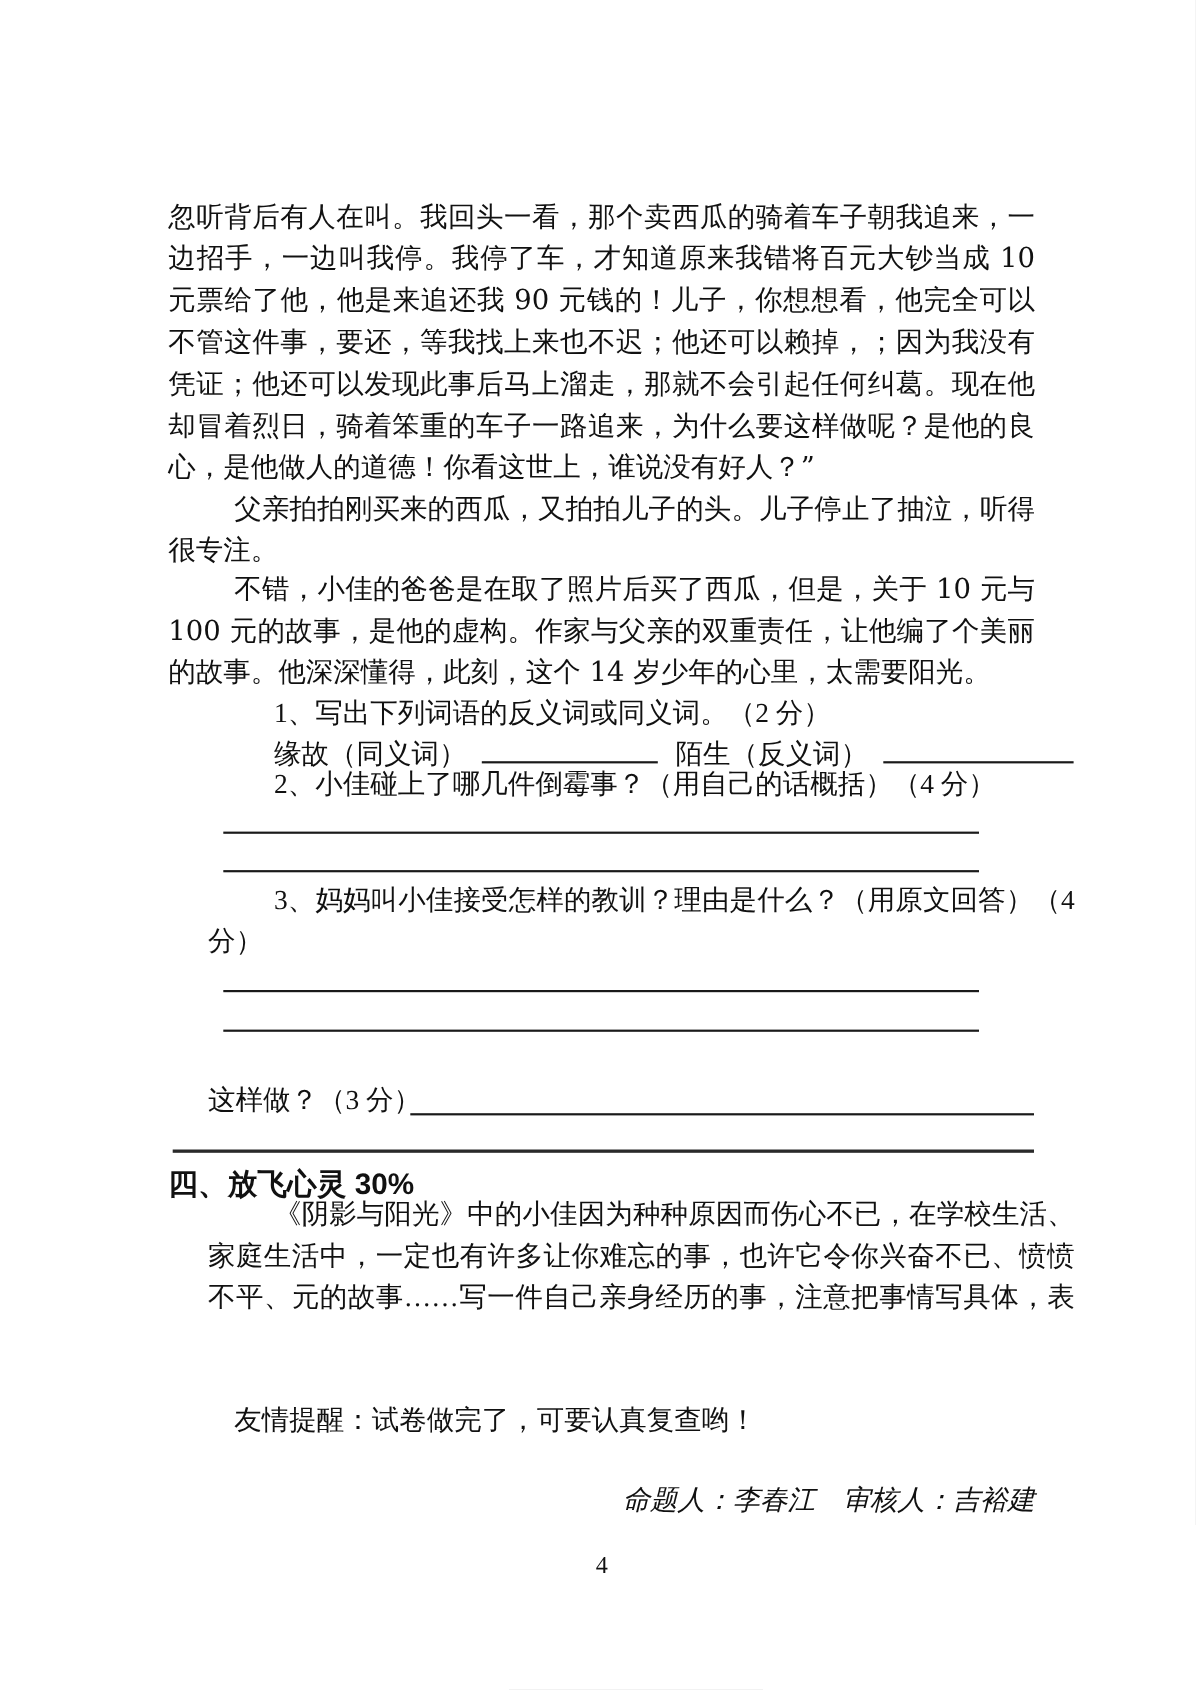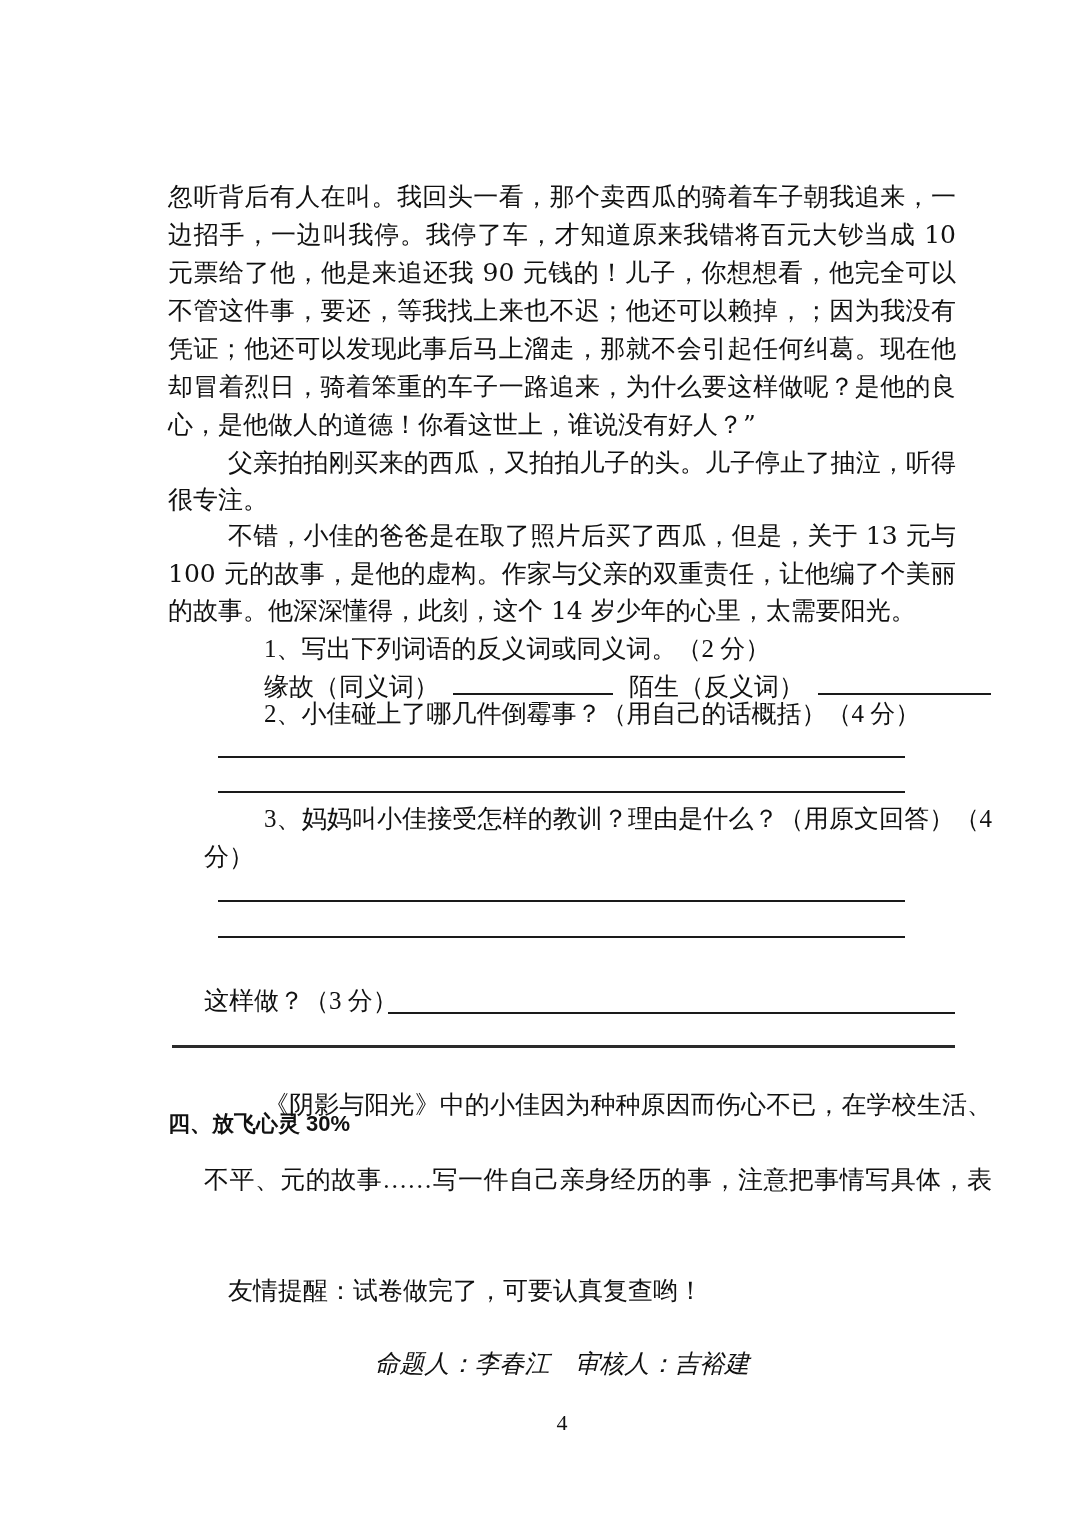--- a/index.html
+++ b/index.html
@@ -6,38 +6,38 @@
   .page{
     position:relative;
     width:1087px;height:1536px;
     background:#ffffff;
     margin:0 auto;
     overflow:hidden;
     color:#111;
   }
   .textblock{
     position:absolute;
-    left:168px;top:0;
+    left:153px;top:0;
     width:788px;height:1156px;text-decoration:underline;
   }
   .line{
     position:absolute;
     left:0;width:100%;
     height:38px;line-height:38px;
     font-size:25px;
     white-space:nowrap;
     box-sizing:border-box;
   }
   .kai{font-family:"DejaVu Serif","Liberation Serif",serif;}
   .song{font-family:"Liberation Serif","DejaVu Serif",serif;margin-left:36px;}
   .ind{padding-left:60px;}
   .just{white-space:normal;text-align:justify;text-align-last:justify;text-justify:inter-character;}
   .heading{
     font-family:"Liberation Sans","DejaVu Sans",sans-serif;
-    font-weight:bold;font-size:22px;margin-top:48px;
+    font-weight:bold;font-size:27px;
   }
   .ansline{
     position:absolute;
     left:50px;width:687px;
     border-bottom:2px solid #1a1a1a;
     height:0;
   }
   .divider{
     position:absolute;
     left:4px;width:783px;height:3px;
@@ -50,21 +50,21 @@
     vertical-align:baseline;
   }
   .blank.syn{width:160px;margin-left:14px;margin-right:16px;}
   .blank.ant{width:173px;margin-left:14px;}
   .inline-blank{
     position:absolute;
     border-bottom:2px solid #1a1a1a;
     height:0;
   }
   .credits{
-    text-align:center;
+    text-align:right;
     font-style:italic;
     font-size:25px;
   }
   .pagenum{
     text-align:center;
     font-size:22px;
     font-family:"Liberation Serif","DejaVu Serif",serif;
   }
 </style>
 </head>
@@ -75,21 +75,21 @@
 
     <div class="line kai just" style="top:178px">忽听背后有人在叫。我回头一看，那个卖西瓜的骑着车子朝我追来，一</div>
     <div class="line kai just" style="top:216px">边招手，一边叫我停。我停了车，才知道原来我错将百元大钞当成 10</div>
     <div class="line kai just" style="top:254px">元票给了他，他是来追还我 90 元钱的！儿子，你想想看，他完全可以</div>
     <div class="line kai just" style="top:292px">不管这件事，要还，等我找上来也不迟；他还可以赖掉，；因为我没有</div>
     <div class="line kai just" style="top:330px">凭证；他还可以发现此事后马上溜走，那就不会引起任何纠葛。现在他</div>
     <div class="line kai just" style="top:368px">却冒着烈日，骑着笨重的车子一路追来，为什么要这样做呢？是他的良</div>
     <div class="line kai" style="top:406px">心，是他做人的道德！你看这世上，谁说没有好人？”</div>
     <div class="line kai ind just" style="top:444px">父亲拍拍刚买来的西瓜，又拍拍儿子的头。儿子停止了抽泣，听得</div>
     <div class="line kai" style="top:481px">很专注。</div>
-    <div class="line kai ind just" style="top:517px">不错，小佳的爸爸是在取了照片后买了西瓜，但是，关于 13 元与</div>
+    <div class="line kai ind just" style="top:517px">不错，小佳的爸爸是在取了照片后买了西瓜，但是，关于 10 元与</div>
     <div class="line kai just" style="top:555px">100 元的故事，是他的虚构。作家与父亲的双重责任，让他编了个美丽</div>
     <div class="line kai" style="top:592px">的故事。他深深懂得，此刻，这个 14 岁少年的心里，太需要阳光。</div>
 
     <div class="line song ind" style="top:630px">1、写出下列词语的反义词或同义词。（2 分）</div>
     <div class="line song ind" style="top:668px">
       <span>缘故（同义词）</span><span class="blank syn"></span><span>陌生（反义词）</span><span class="blank ant"></span>
     </div>
 
     <div class="line song ind" style="top:695px">2、小佳碰上了哪几件倒霉事？（用自己的话概括）（4 分）</div>
     <div class="ansline" style="top:756px"></div>
@@ -99,20 +99,21 @@
     <div class="line song" style="top:838px">分）</div>
     <div class="ansline" style="top:900px"></div>
     <div class="ansline" style="top:936px"></div>
 
     <div class="line song" style="top:982px">这样做？（3 分）</div>
     <div class="inline-blank" style="top:1012px;left:220px;width:567px"></div>
     <div class="divider" style="top:1045px"></div>
 
     <div class="line heading" style="top:1057px">四、放飞心灵 30%</div>
     <div class="line song ind just" style="top:1086px">《阴影与阳光》中的小佳因为种种原因而伤心不已，在学校生活、</div>
+    <div class="line song just" style="top:1124px">家庭生活中，一定也有许多让你难忘的事，也许它令你兴奋不已、愤愤</div>
     <div class="line song just" style="top:1161px">不平、元的故事……写一件自己亲身经历的事，注意把事情写具体，表</div>
 
     <div class="line kai ind" style="top:1272px">友情提醒：试卷做完了，可要认真复查哟！</div>
     <div class="line kai credits" style="top:1345px">命题人：李春江　审核人：吉裕建</div>
     <div class="line pagenum" style="top:1404px">4</div>
 
   </div>
 </div>
 
 </body></html>

